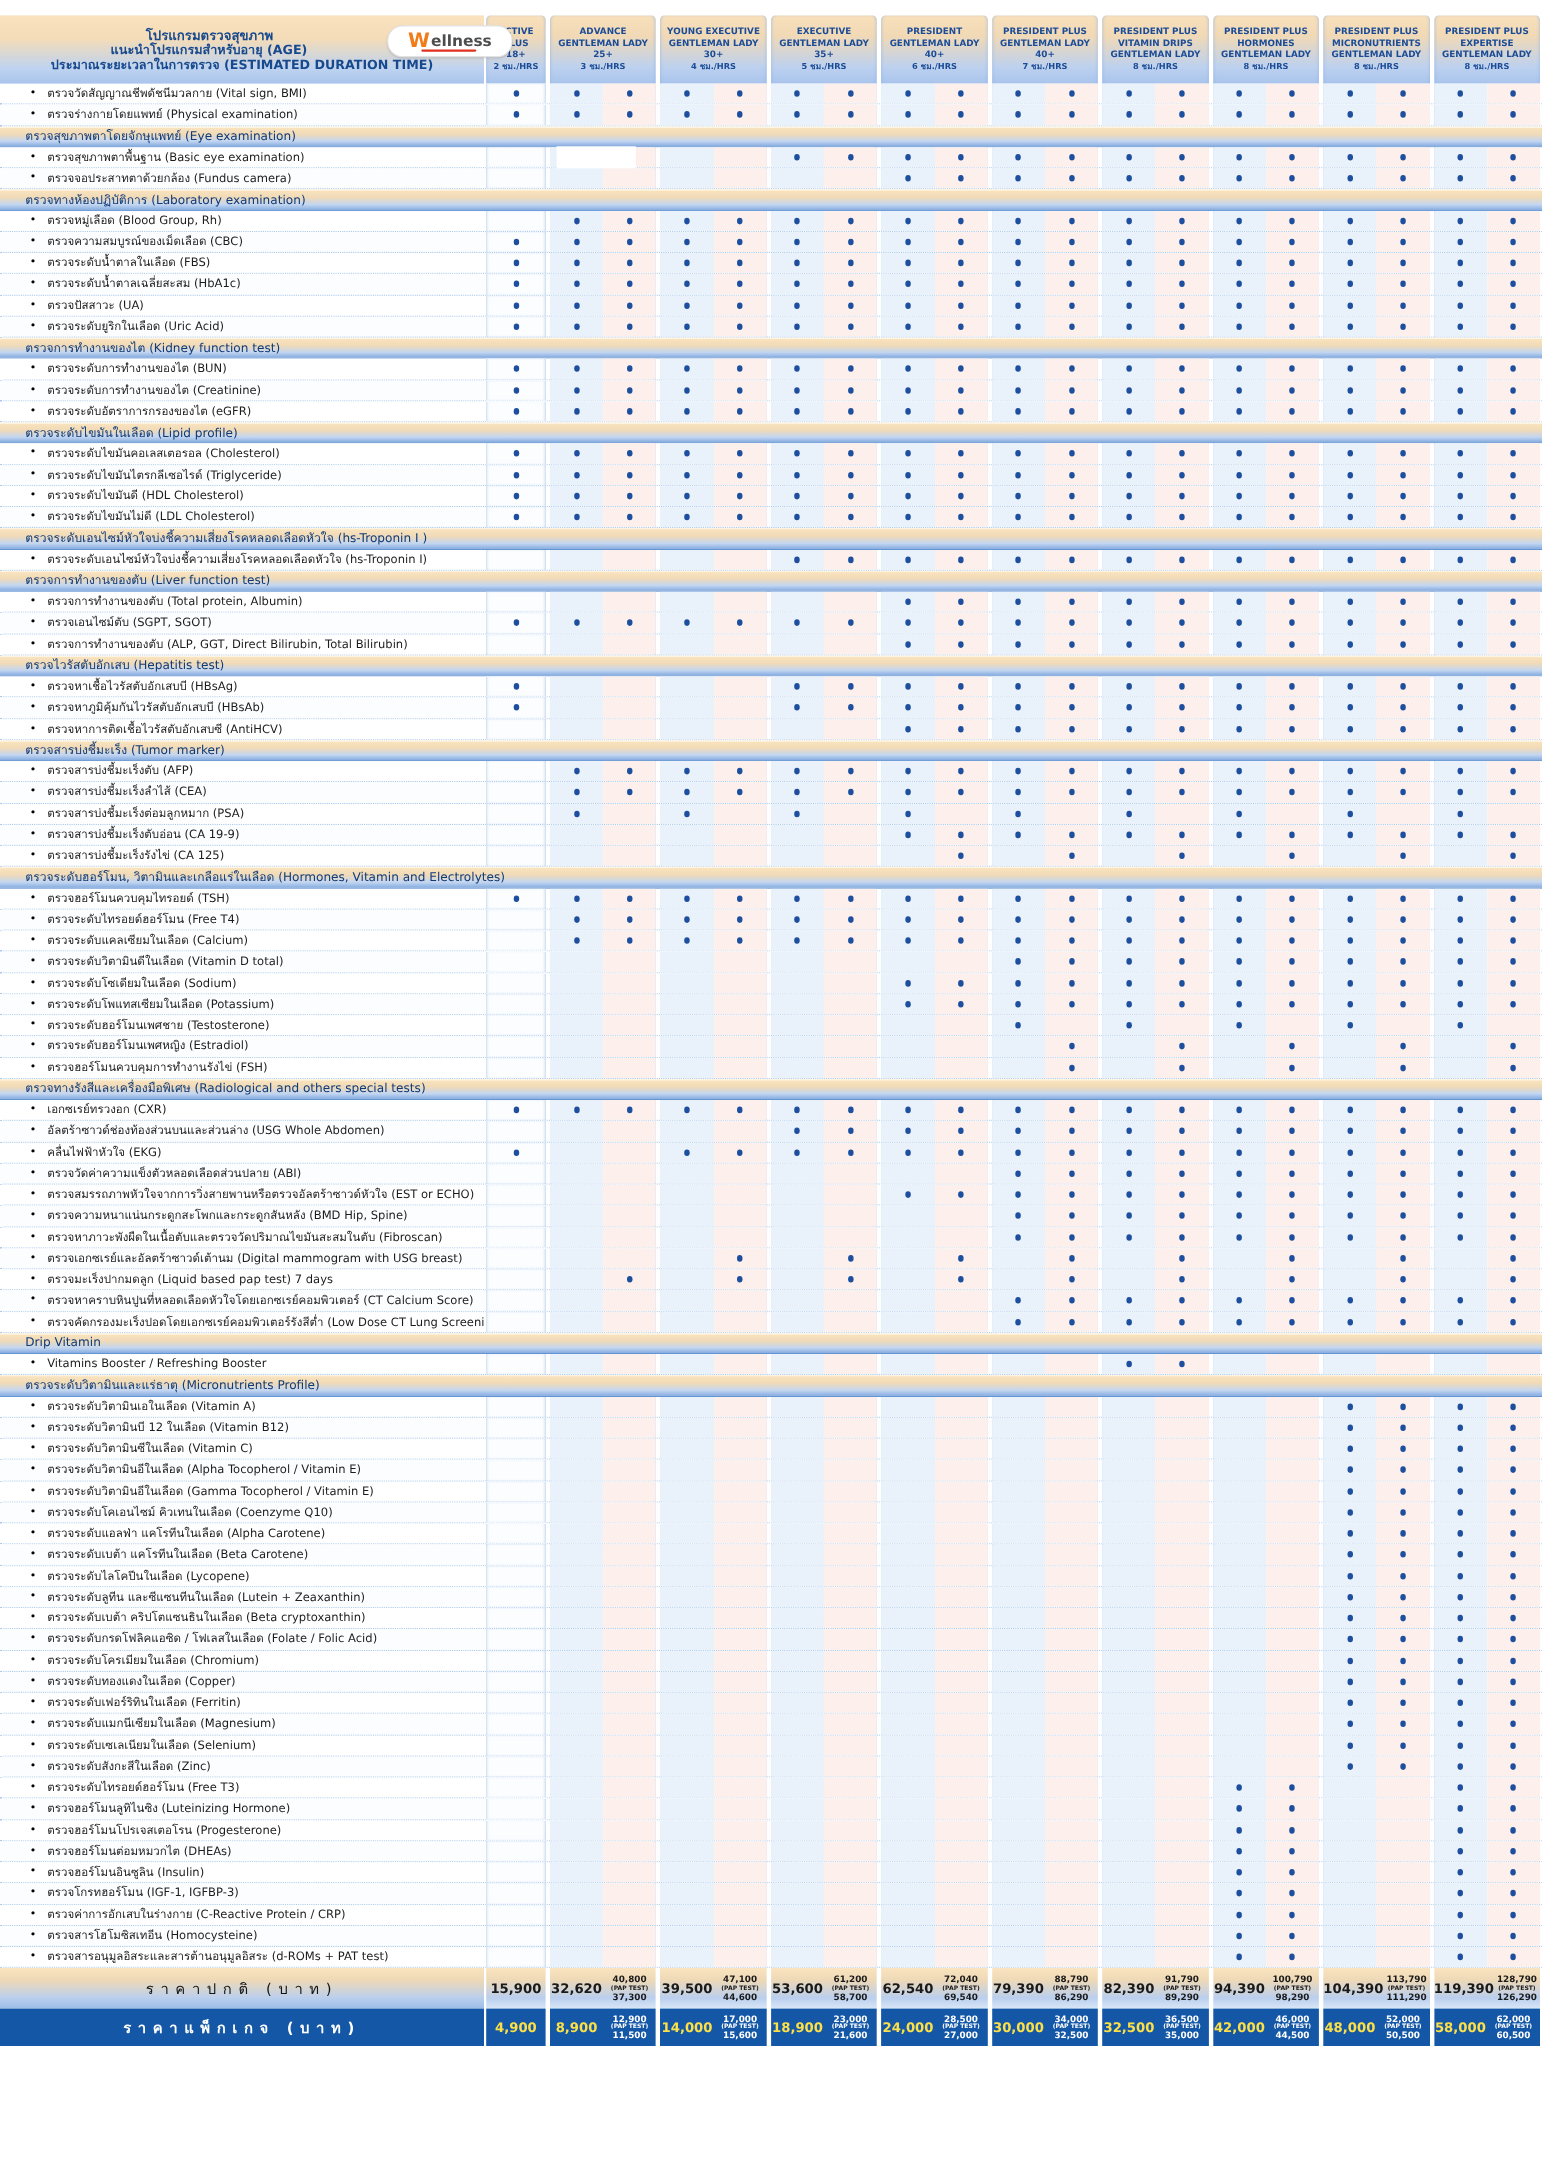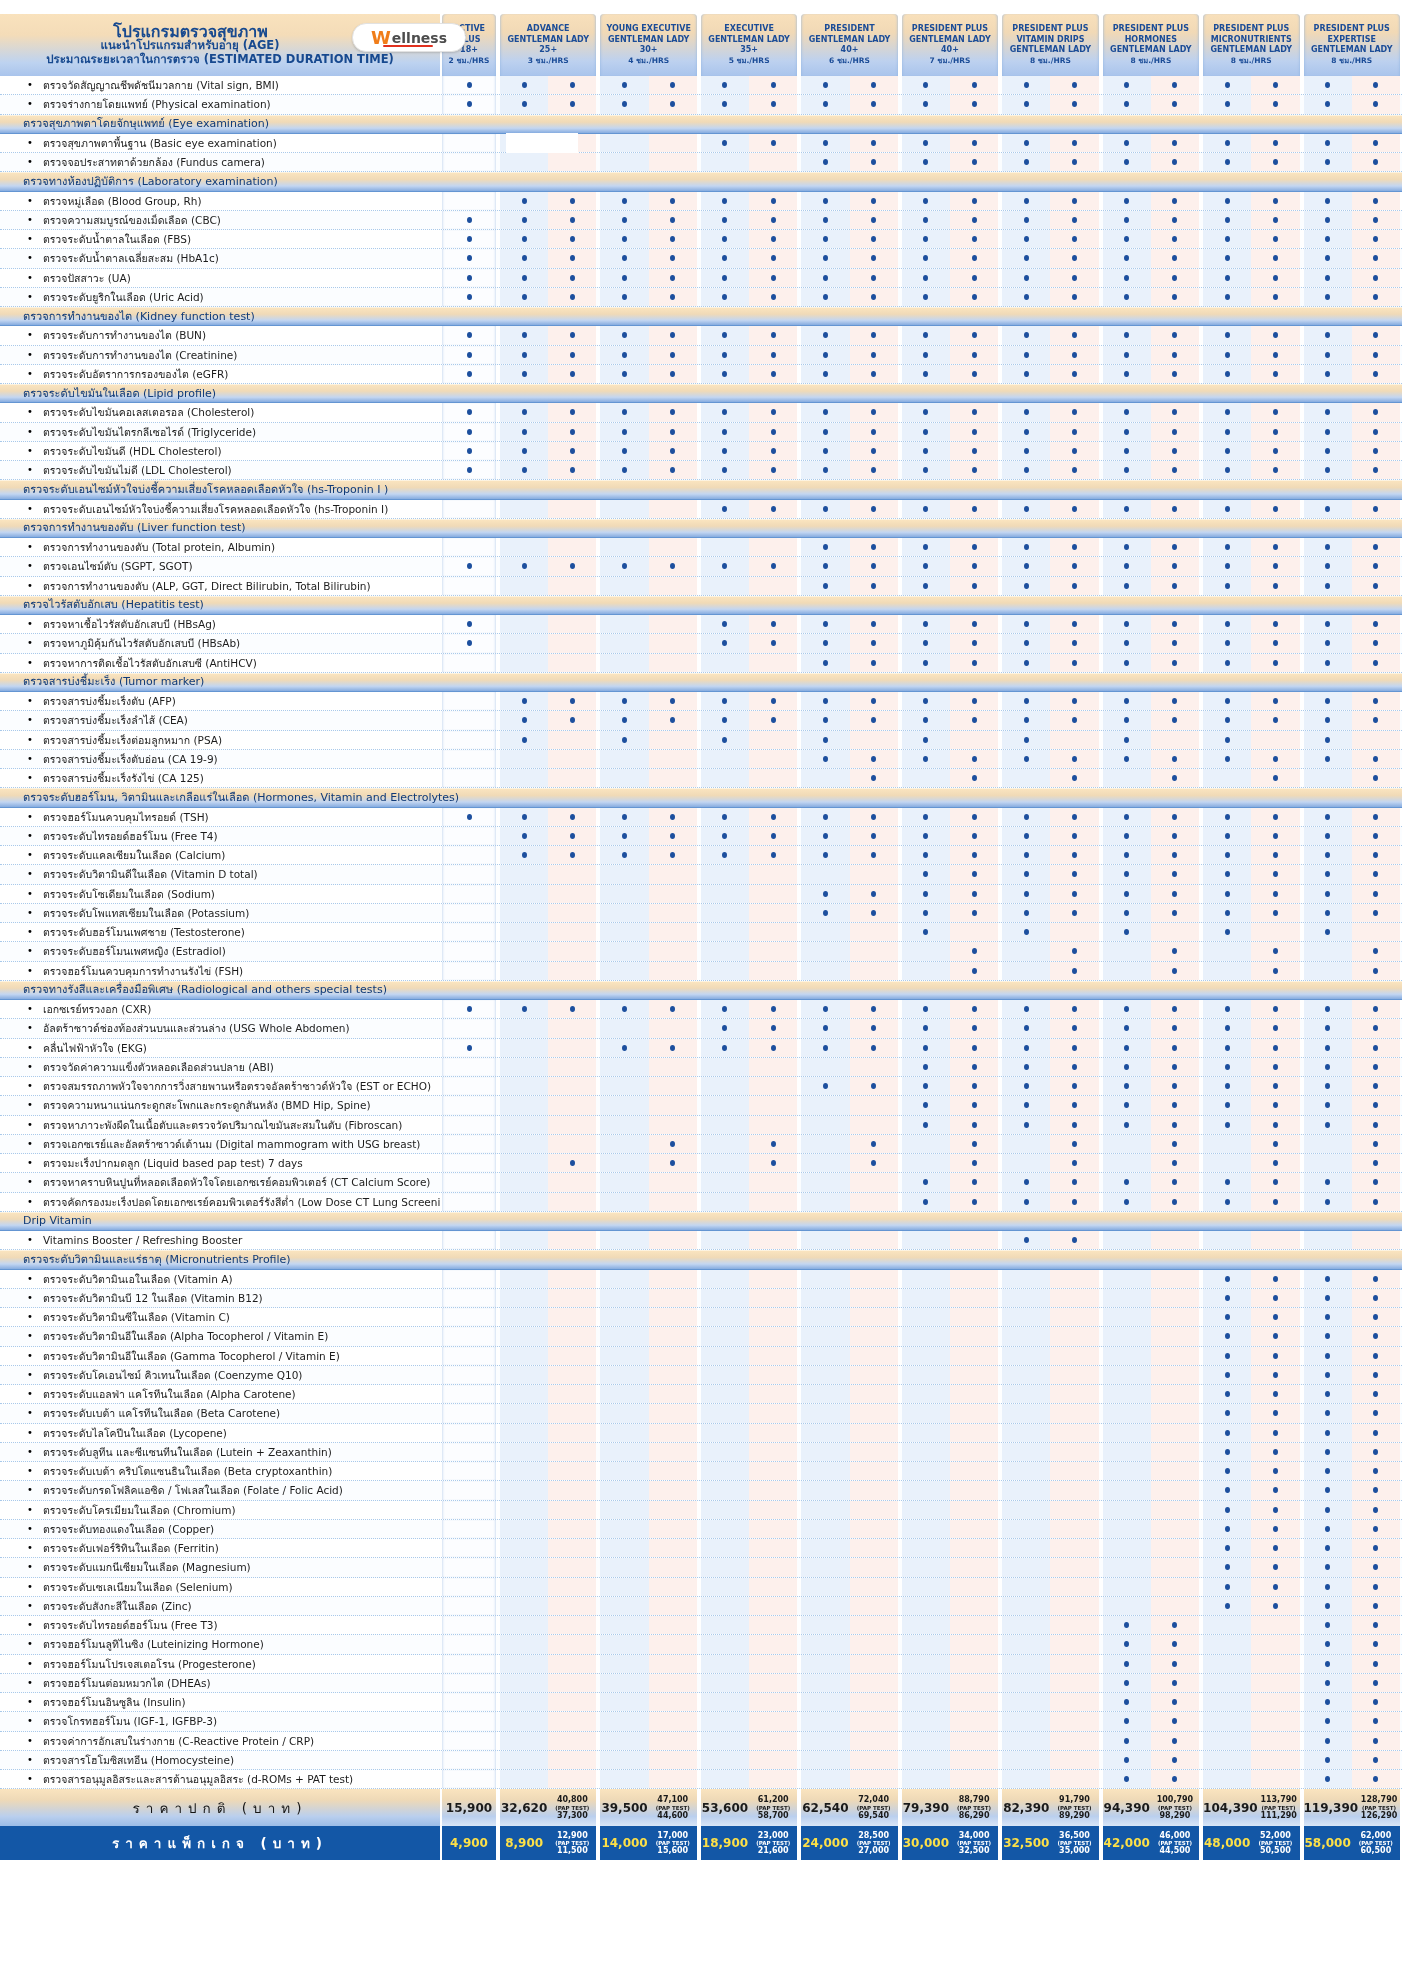--- a/index.html
+++ b/index.html
@@ -6,21 +6,21 @@
   body{width:1402px;height:1970px;background:#fff;position:relative;
        font-family:"DejaVu Sans","Liberation Sans",sans-serif;-webkit-font-smoothing:antialiased}
   .tablewrap{position:absolute;top:14px;left:0;width:1402px}
 
   
   .hrow{display:flex;height:62px;background:#fff}
   .h-label{width:440px;box-sizing:border-box;position:relative;
            background:linear-gradient(180deg,#f9e2bd 0%,#f4dcb8 34%,#bed3f0 78%,#a9c4ec 100%);
            display:flex;flex-direction:column;align-items:center;justify-content:center;
            color:#17498f;font-weight:bold;z-index:2}
-  .h-t1{font-size:16px;line-height:14px;margin-right:59px}
+  .h-t1{font-size:12px;line-height:14px;margin-right:59px}
   .h-t2{font-size:11.5px;line-height:13px;margin-right:60px}
   .h-t3{font-size:11.5px;line-height:14px}
   .logo{position:absolute;left:352px;top:9px;width:112px;height:27px;background:#fff;
         border:1px solid #e2e2e2;border-radius:14px;display:flex;align-items:center;justify-content:center;
         font-weight:bold;color:#4d4d4d;font-size:14px;box-shadow:0 1px 2px rgba(0,0,0,.15)}
   .logo .w{color:#f07d1a;font-size:18px;margin-right:1px}
   .logo .swoosh{position:absolute;bottom:4px;left:30px;width:50px;height:2px;background:#e0301e;border-radius:2px}
 
   .h-col{width:100.44px;box-sizing:border-box;padding:0 2px}
   .h-col.active{width:58px}

